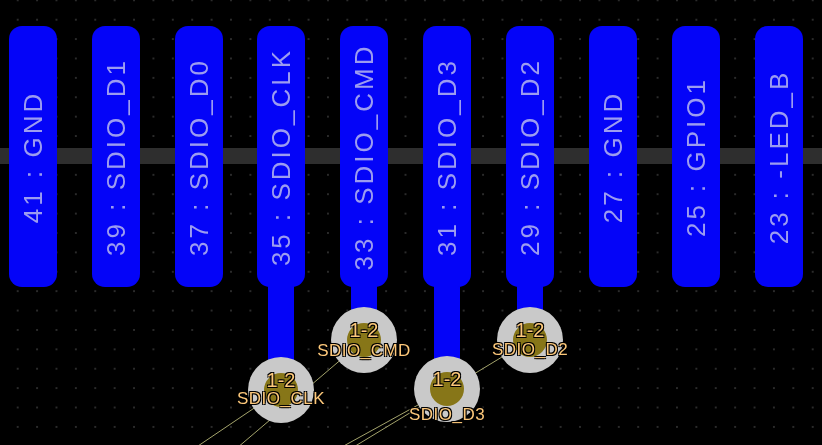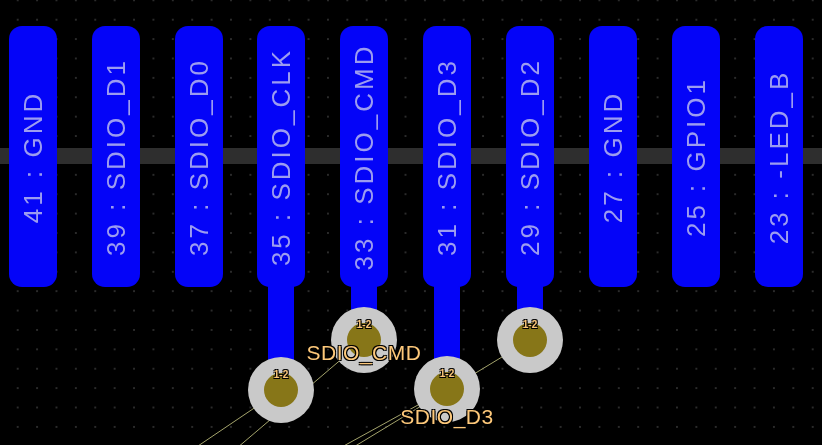--- a/index.html
+++ b/index.html
@@ -32,26 +32,26 @@
   .via-ring{
     position:absolute;left:0;top:0;width:66px;height:66px;border-radius:50%;
     background:#c9c9c9;
   }
   .via-drill{
     position:absolute;left:16px;top:16px;width:34px;height:34px;border-radius:50%;
     background:#877618;
   }
   .via-pair{
     position:absolute;left:50%;top:12px;transform:translateX(-50%);
-    color:#fdc87a;font-size:10px;font-weight:bold;white-space:nowrap;
+    color:#fdc87a;font-size:20px;font-weight:normal;white-space:nowrap;
     text-shadow:1px 1px 0 #000,-1px -1px 0 #000,1px -1px 0 #000,-1px 1px 0 #000;
   }
   .net-label{
     position:absolute;transform:translateX(-50%);
-    color:#fdc87a;font-size:21px;letter-spacing:0.5px;white-space:nowrap;
+    color:#fdc87a;font-size:17px;letter-spacing:0.5px;white-space:nowrap;
     text-shadow:1px 1px 0 #000,-1px -1px 0 #000,1px -1px 0 #000,-1px 1px 0 #000;
   }
   svg.ratsnest{position:absolute;left:0;top:0;pointer-events:none;}
   svg.ratsnest line{stroke:#a3a36b;stroke-width:1;}
 </style>
 </head>
 <body>
 
 <div id="canvas">
 
@@ -114,16 +114,18 @@
     <div class="via-ring"></div>
     <div class="via-drill"></div>
     <div class="via-pair">1-2</div>
   </div>
   <div class="via" style="left:497px;top:307px;">
     <div class="via-ring"></div>
     <div class="via-drill"></div>
     <div class="via-pair">1-2</div>
   </div>
 
+  <span class="net-label" style="left:281px;top:389px;">SDIO_CLK</span>
   <span class="net-label" style="left:364px;top:341px;">SDIO_CMD</span>
   <span class="net-label" style="left:447px;top:405px;">SDIO_D3</span>
+  <span class="net-label" style="left:530px;top:340px;">SDIO_D2</span>
 
 </div>
 
 </body></html>

